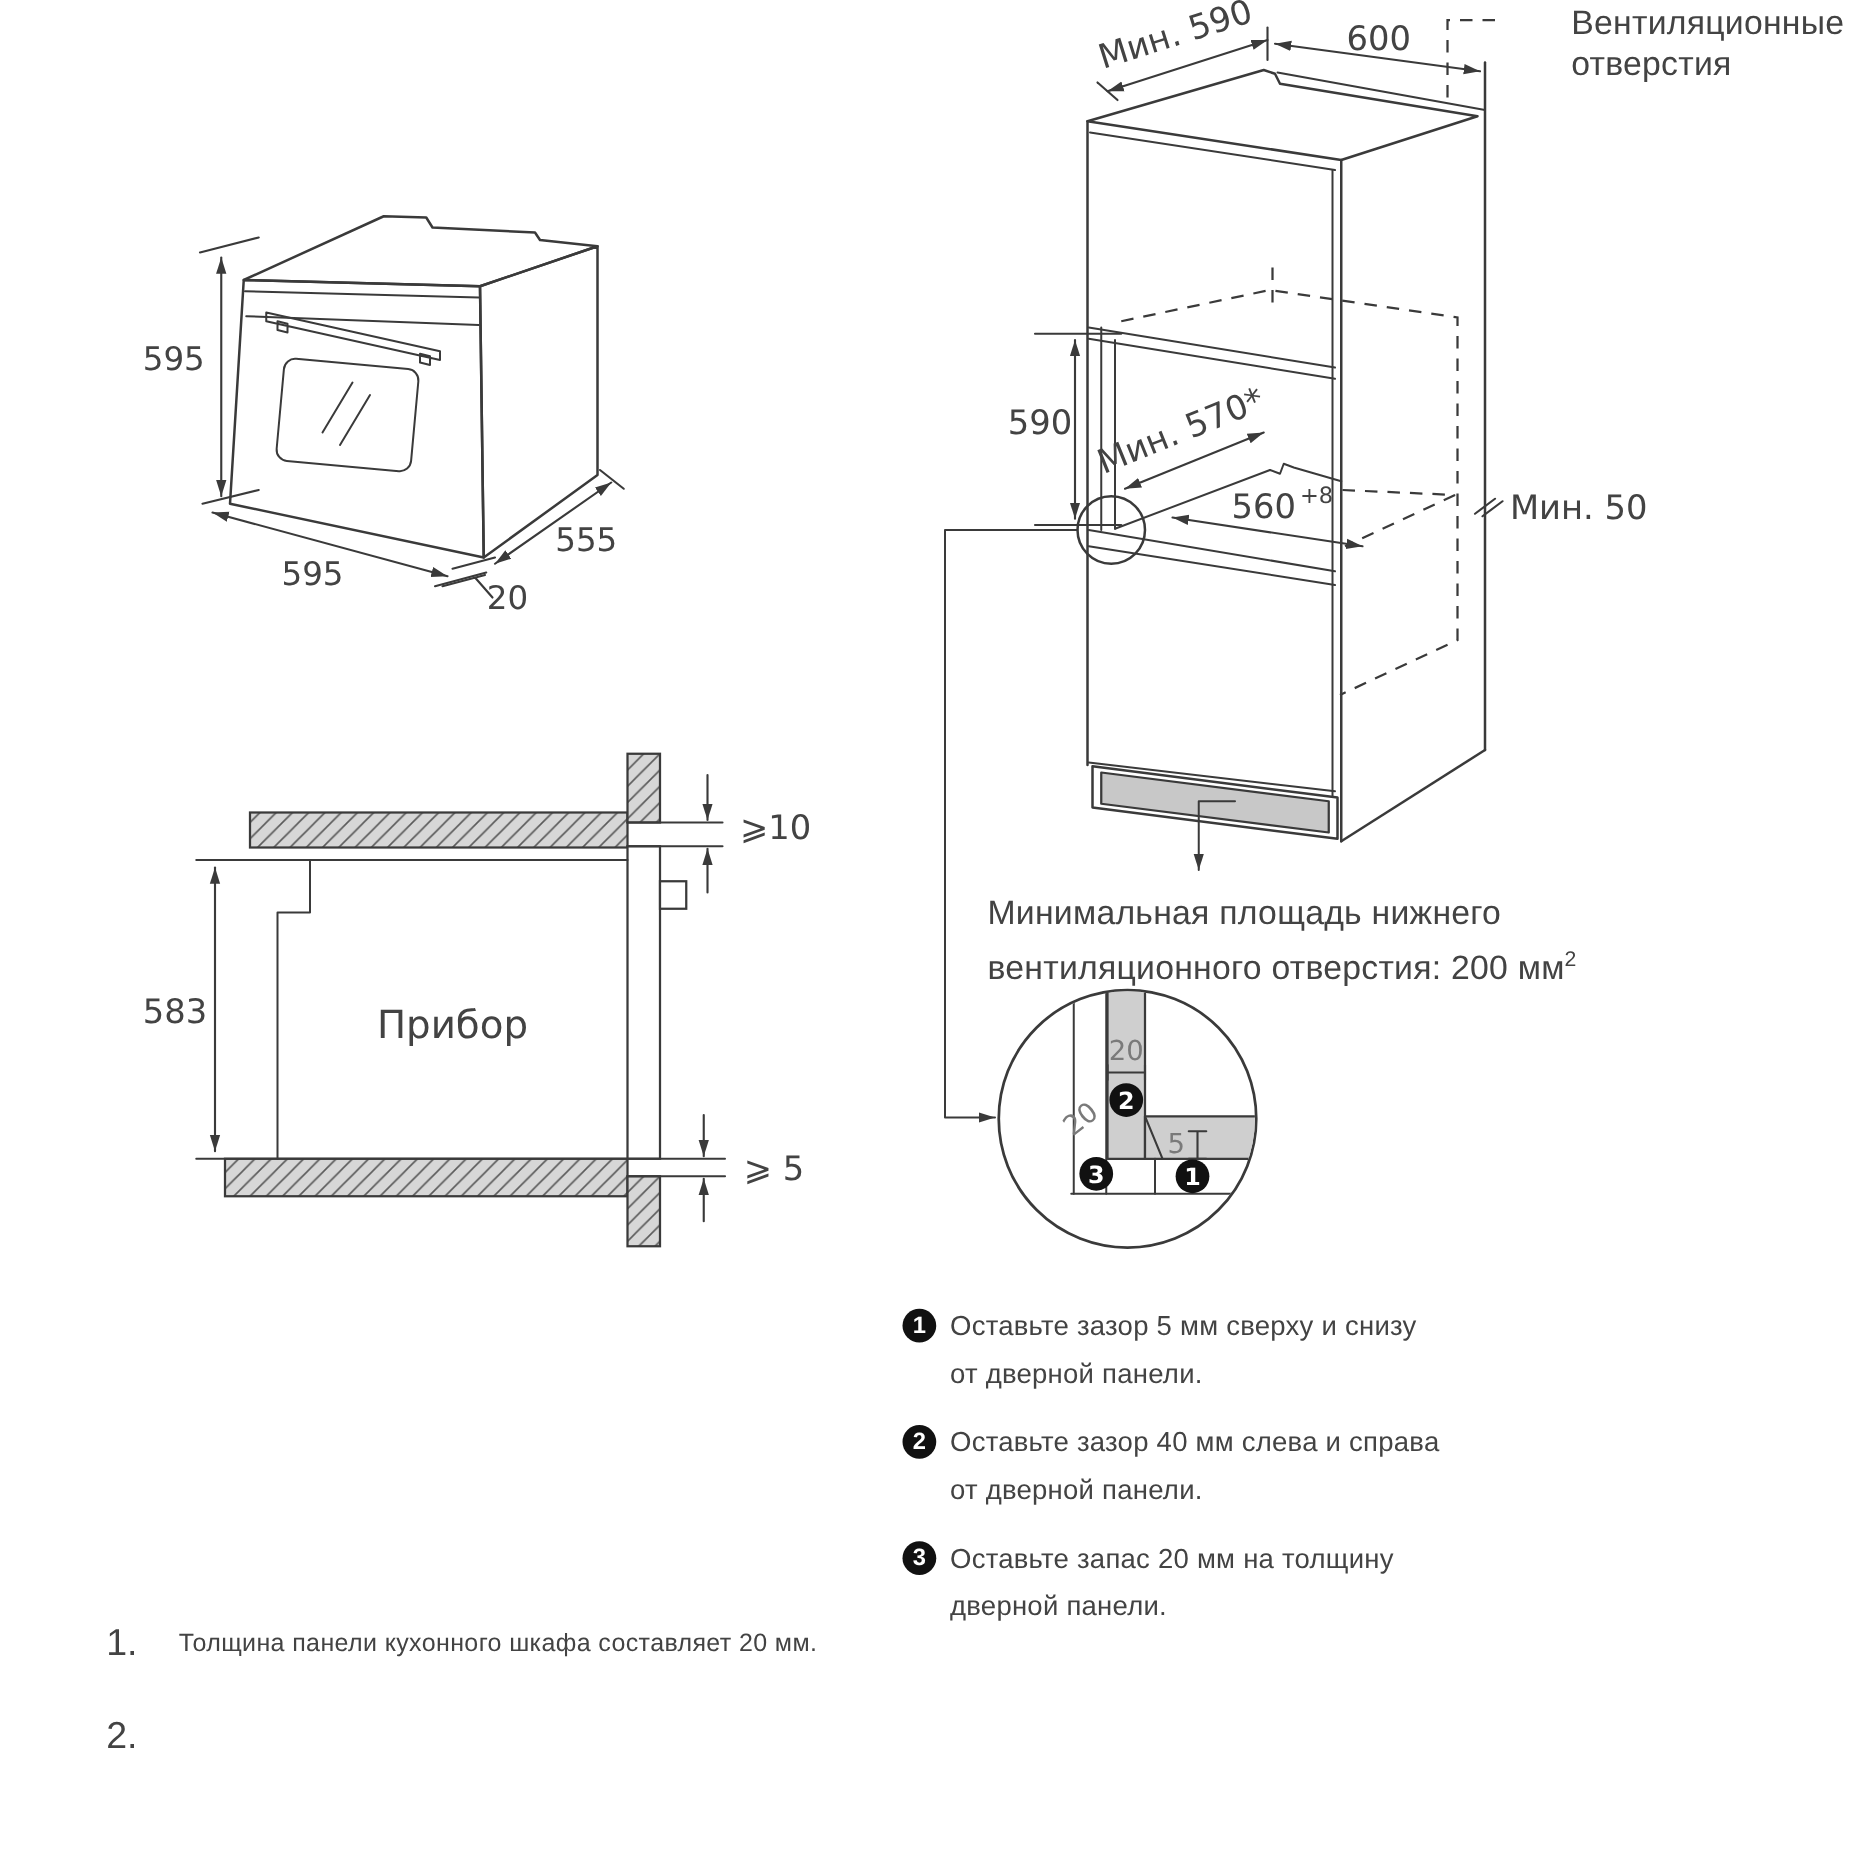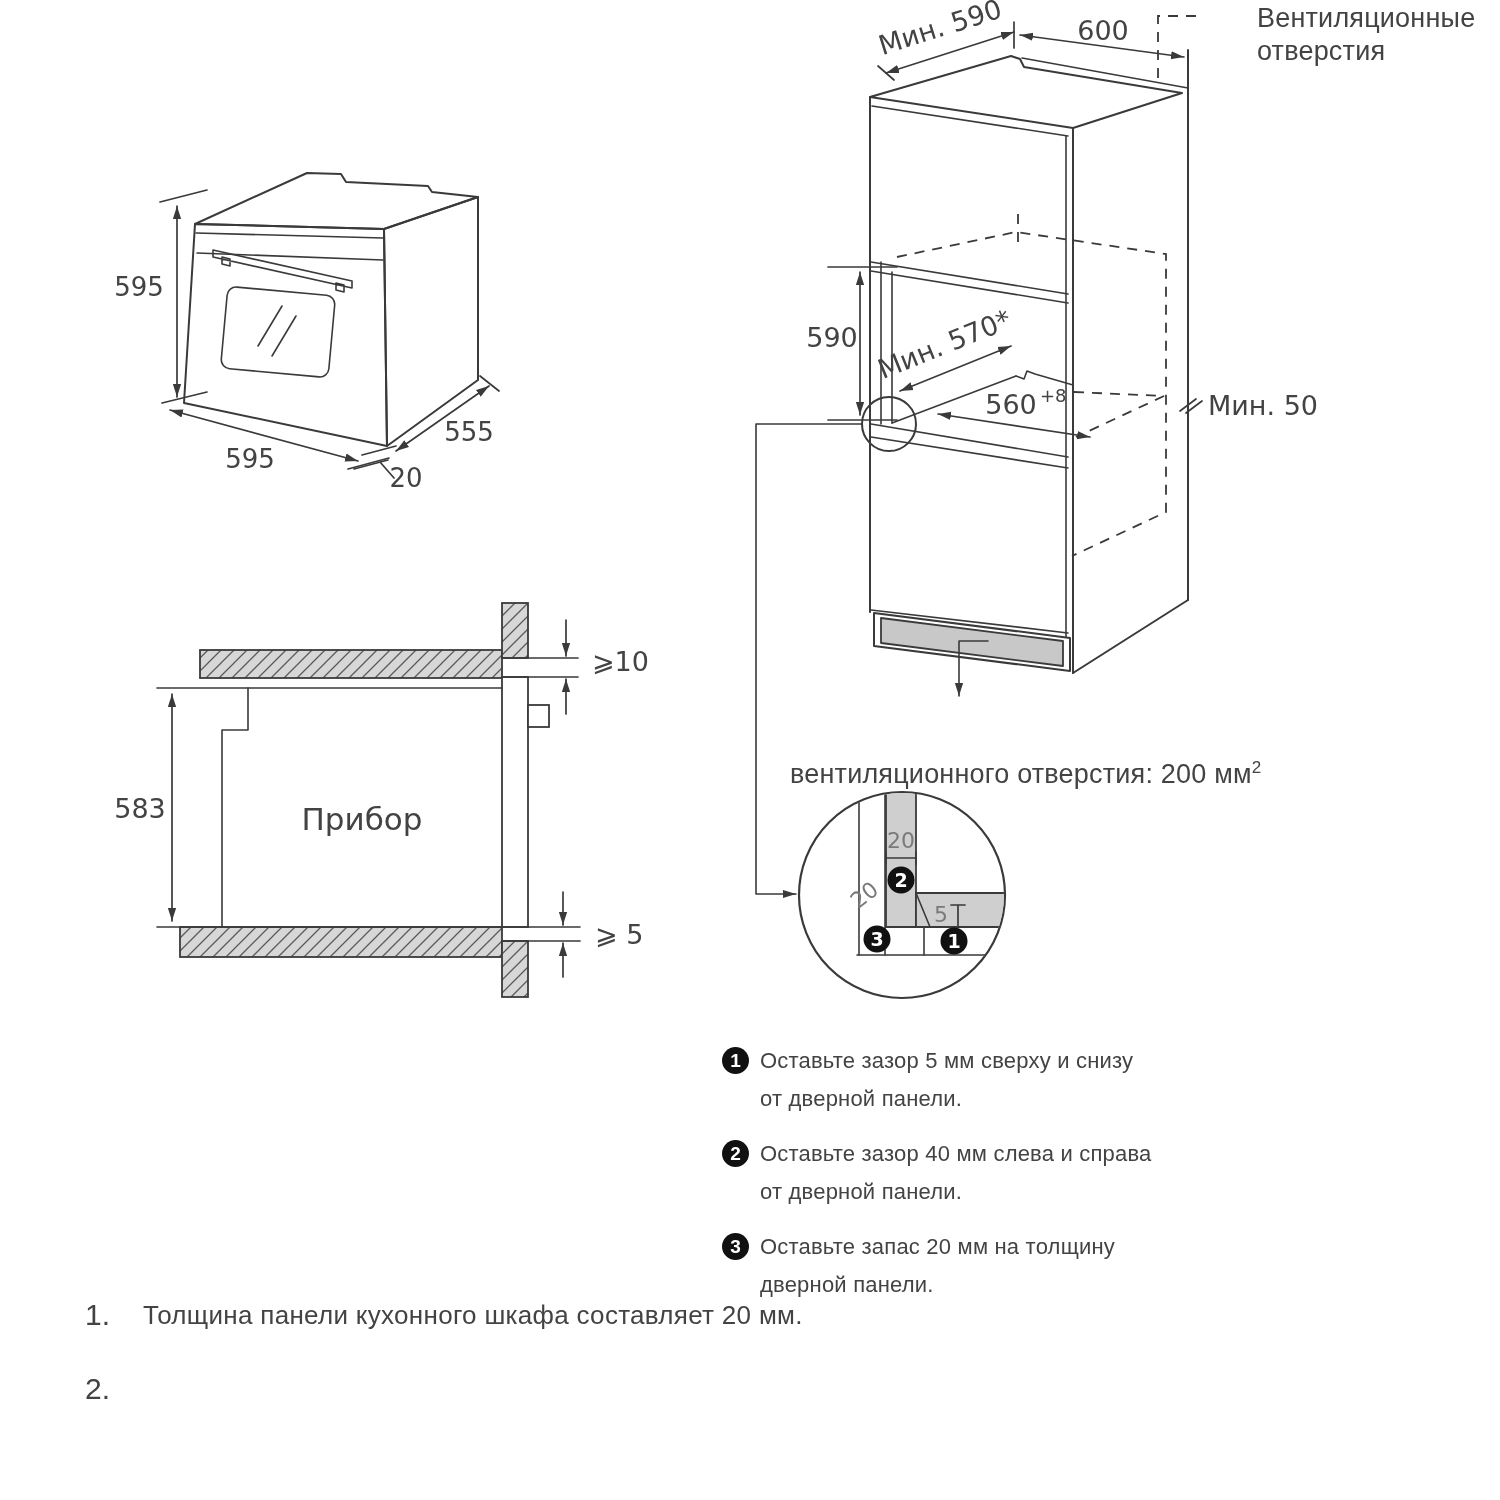--- a/index.html
+++ b/index.html
@@ -23,21 +23,21 @@
   .min-area sup{font-size:17px;}
   .notes{left:722px;top:1024px;width:650px;}
   .note-row{display:flex;gap:11px;align-items:flex-start;}
   .note-badge{flex:0 0 auto;width:27px;height:27px;border-radius:50%;background:#111;color:#fff;
               font-size:19px;font-weight:bold;display:flex;align-items:center;justify-content:center;
               margin-top:5px;}
   .note-text{font-size:22px;line-height:37.5px;letter-spacing:.2px;white-space:pre-line;}
   .footnotes{left:85px;top:1278px;width:1360px;}
   .fn-row{display:flex;margin-bottom:18px;}
   .fn-num{flex:0 0 58px;font-size:30px;line-height:38px;}
-  .fn-text{font-size:26px;line-height:38px;letter-spacing:.3px;white-space:pre-line;}
+  .fn-text{font-size:20px;line-height:38px;letter-spacing:.3px;white-space:pre-line;}
 </style>
 </head>
 <body>
 
 <div class="stage">
 
 <svg width="1500" height="1500" viewBox="0 0 1500 1500">
   <defs>
     <marker id="ar" viewBox="0 0 12 10" refX="12" refY="5" markerWidth="13" markerHeight="11" orient="auto-start-reverse" markerUnits="userSpaceOnUse">
       <path d="M12,5 L0,1.2 L0,8.8 Z" fill="#3a3a3a"></path>
@@ -182,21 +182,21 @@
       <path class="dim" d="M563,892 L563,925" marker-end="url(#ar)"></path>
       <path class="dim" d="M563,977 L563,943" marker-end="url(#ar)"></path>
       <text class="t27" x="595" y="944">⩾ 5</text>
     </g>
   </g>
 </svg>
 
 <div class="htext vent-label">Вентиляционные
 отверстия</div>
 
-<div class="htext min-area"><br><span>вентиляционного отверстия: 200 мм</span><sup>2</sup></div>
+<div class="htext min-area"><span>Минимальная площадь нижнего</span><br><span>вентиляционного отверстия: 200 мм</span><sup>2</sup></div>
 
 <div class="htext notes">
   <div class="note-row">
     <div class="note-badge">1</div>
     <div class="note-text">Оставьте зазор 5 мм сверху и снизу
 от дверной панели.</div>
   </div>
   <div class="note-row">
     <div class="note-badge">2</div>
     <div class="note-text">Оставьте зазор 40 мм слева и справа

